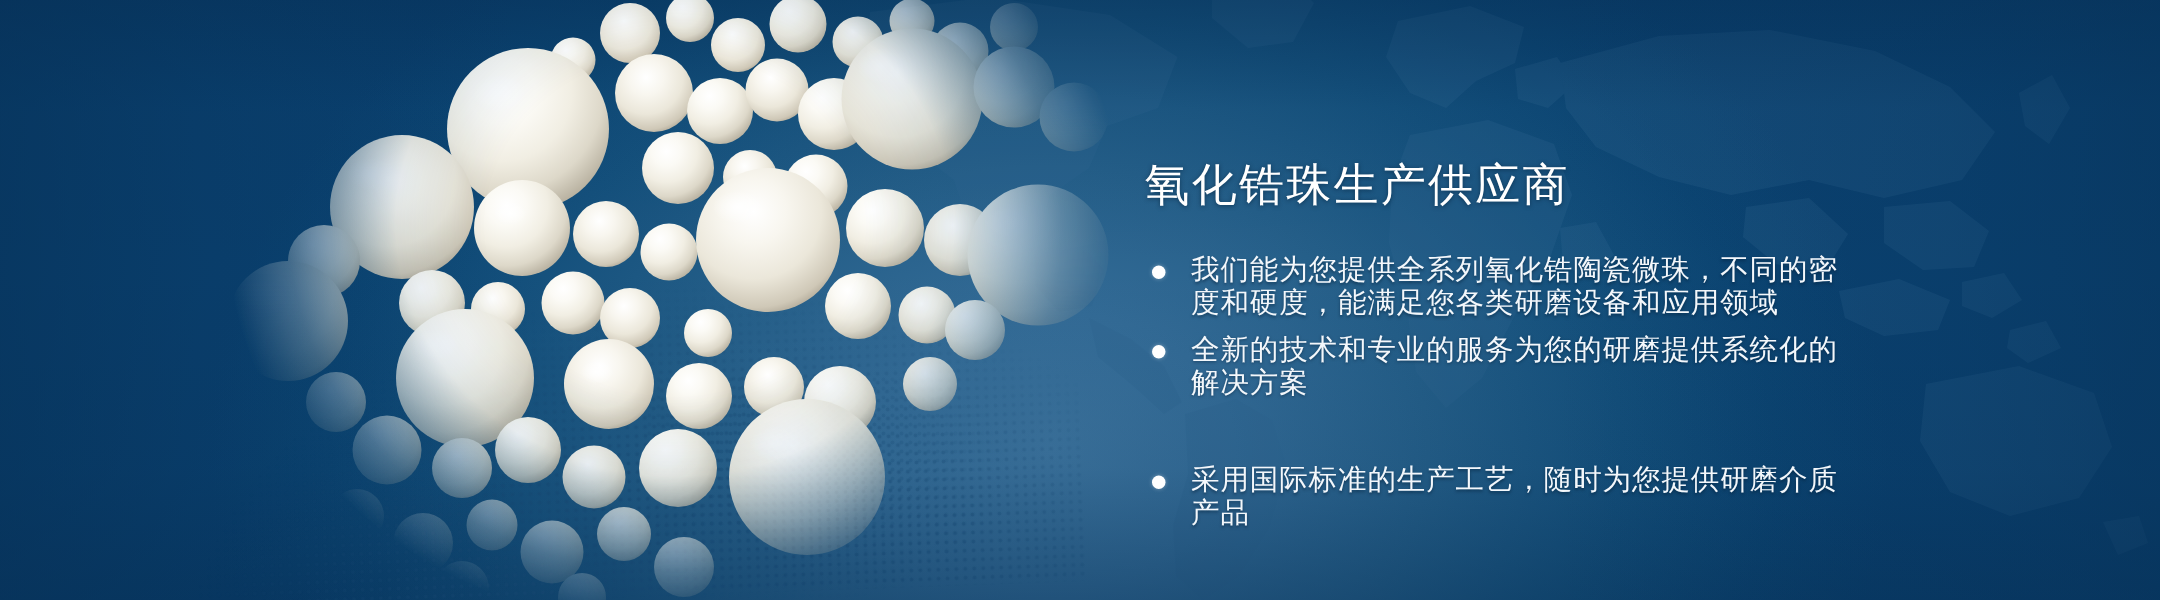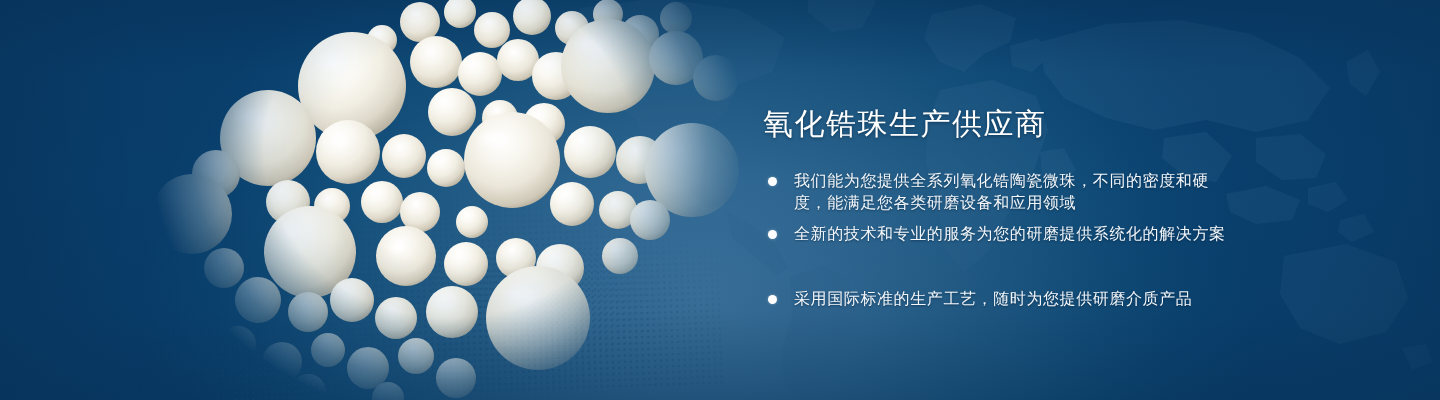--- a/index.html
+++ b/index.html
@@ -132,21 +132,21 @@
   .bullets {
     list-style: none;
     margin: 26px 0 0 0;
     padding: 0;
   }
 
   .bullet {
     position: relative;
     padding-left: 31px;
     margin-bottom: 9px;
-    font-size: 16px;
+    font-size: 19px;
     line-height: 22px;
     letter-spacing: 0.6px;
     color: #f3f7fb;
     text-shadow: 0 1px 2px rgba(2,26,48,0.5);
   }
   .bullet:last-child { margin-bottom: 0; margin-top: 43px; }
 
   .bullet-dot {
     position: absolute;
     left: 5px;

